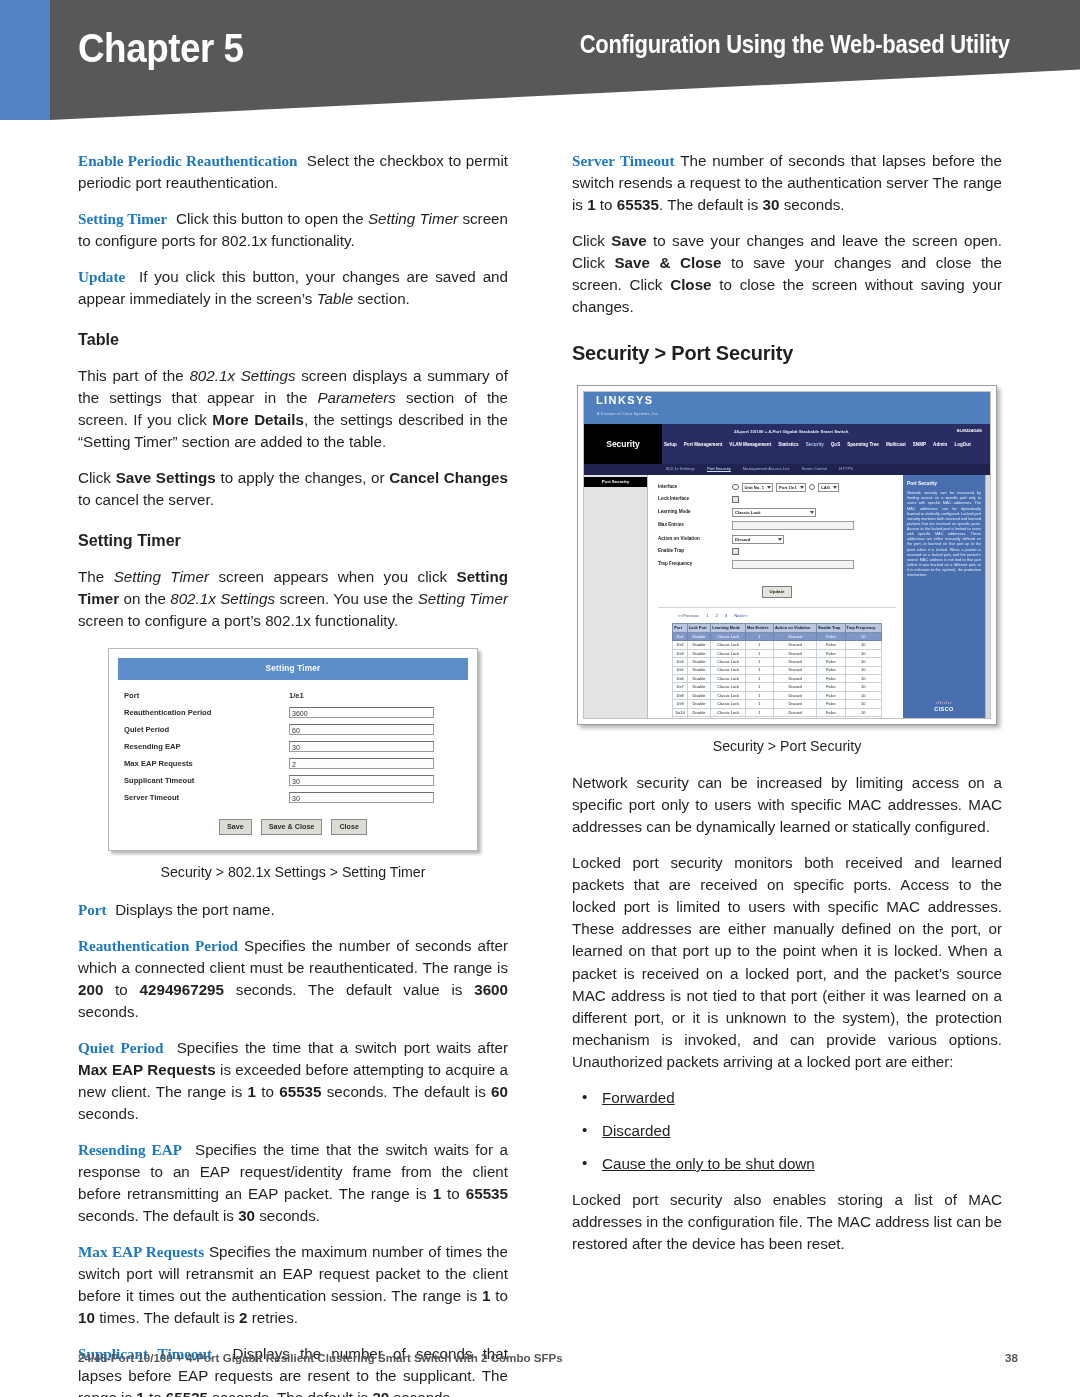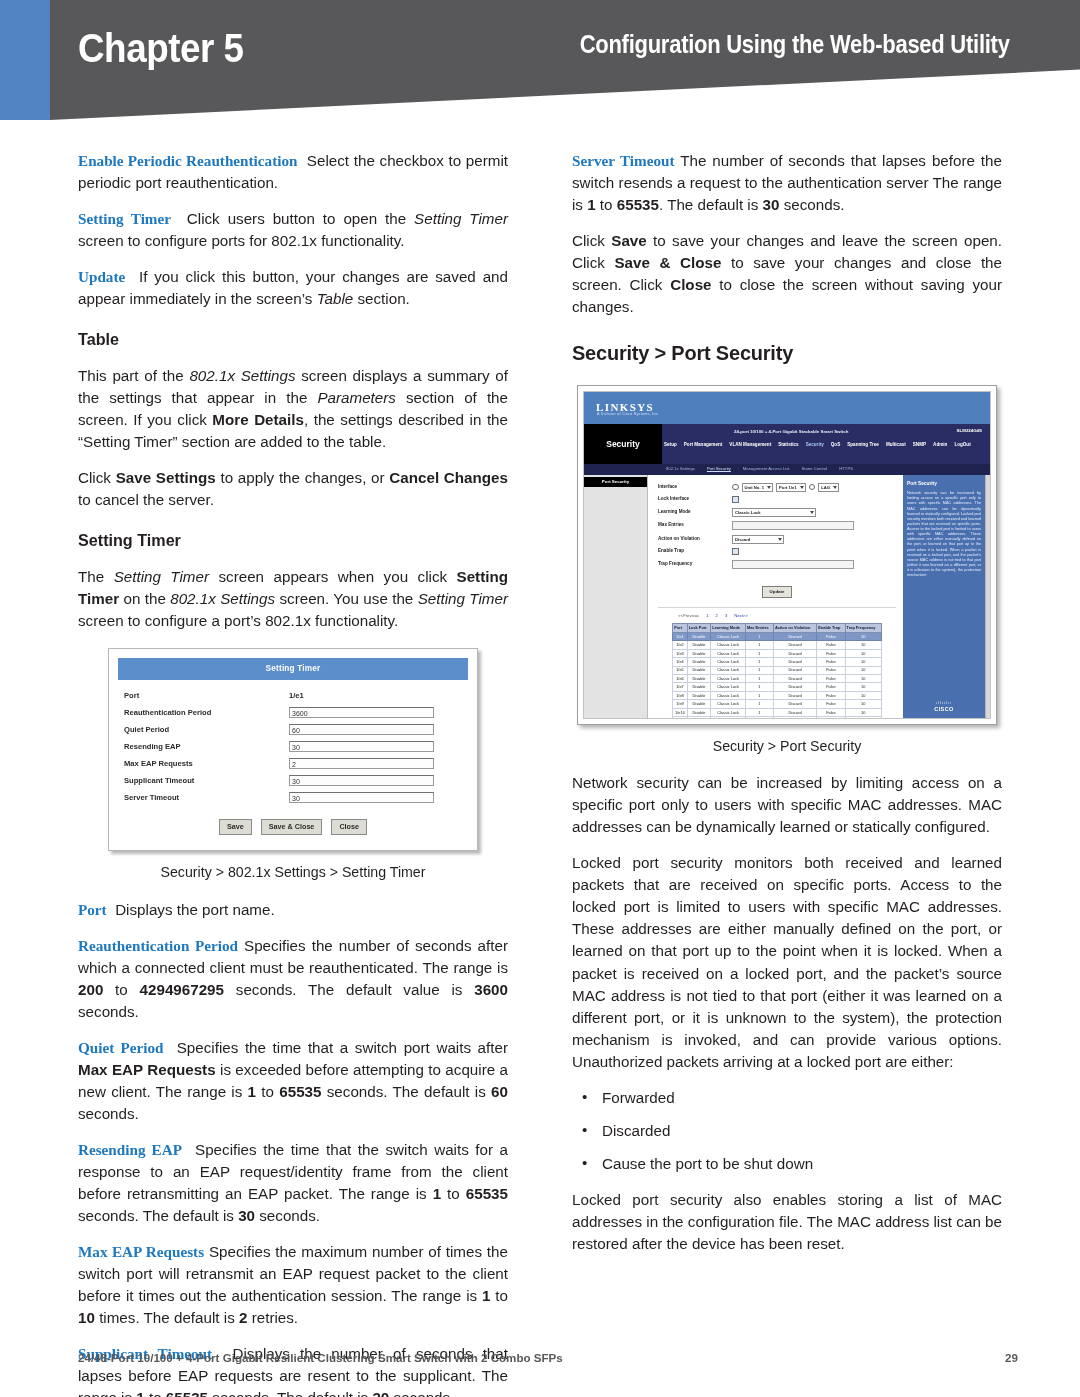--- a/index.html
+++ b/index.html
@@ -105,20 +105,21 @@
     margin: 18px 0 12px 0;
     font-family: "Liberation Sans Narrow", "Liberation Sans", sans-serif;
     transform: scaleX(0.95);
     transform-origin: left center;
   }
 
   ul.bullets {
     margin: 0 0 14px 0;
     padding: 0 0 0 30px;
     list-style: none;
+    text-decoration: underline;
   }
   ul.bullets li {
     position: relative;
     margin-bottom: 11px;
     font-size: 15.2px;
   }
   ul.bullets li:before {
     content: "\2022";
     position: absolute;
     left: -20px;
@@ -218,26 +219,25 @@
     background: #ffffff;
     overflow: hidden;
   }
   .ps-logobar {
     background: #4f7fbd;
     height: 32px;
     position: relative;
   }
   .ps-logo {
     position: absolute;
-    left: 12px; top: 8px;
+    left: 12px; top: 1px;
     color: #ffffff;
     font-size: 11px;
     font-weight: bold;
     letter-spacing: 1.4px;
-    font-family: Liberation Serif, serif;
   }
   .ps-logo-sub {
     position: absolute;
     left: 13px; top: 20px;
     color: #cfe0f3;
     font-size: 3.6px;
     letter-spacing: 0.3px;
   }
   .ps-navbar {
     background: #2a2d63;
@@ -478,21 +478,21 @@
 
 <div class="col col-left">
 
   <p class="para">
     <span class="term">Enable Periodic Reauthentication</span>&nbsp;
     <span>Select the checkbox to permit periodic port reauthentication.</span>
   </p>
 
   <p class="para">
     <span class="term">Setting Timer</span>&nbsp;
-    <span>Click users button to open the </span><span class="ital">Setting Timer</span><span> screen to configure ports for 802.1x functionality.</span>
+    <span>Click this button to open the </span><span class="ital">Setting Timer</span><span> screen to configure ports for 802.1x functionality.</span>
   </p>
 
   <p class="para">
     <span class="term">Update</span>&nbsp;
     <span>If you click this button, your changes are saved and appear immediately in the screen’s </span><span class="ital">Table</span><span> section.</span>
   </p>
 
   <h3 class="sub-head">Table</h3>
 
   <p class="para">
@@ -852,23 +852,23 @@
     <div class="fig-caption">Security &gt; Port Security</div>
   </div>
 
   <p class="para">Network security can be increased by limiting access on a specific port only to users with specific MAC addresses. MAC addresses can be dynamically learned or statically configured.</p>
 
   <p class="para">Locked port security monitors both received and learned packets that are received on specific ports. Access to the locked port is limited to users with specific MAC addresses. These addresses are either manually defined on the port, or learned on that port up to the point when it is locked. When a packet is received on a locked port, and the packet’s source MAC address is not tied to that port (either it was learned on a different port, or it is unknown to the system), the protection mechanism is invoked, and can provide various options. Unauthorized packets arriving at a locked port are either:</p>
 
   <ul class="bullets">
     <li>Forwarded</li>
     <li>Discarded</li>
-    <li>Cause the port to be shut down</li>
+    <li>Cause the only to be shut down</li>
   </ul>
 
   <p class="para last">Locked port security also enables storing a list of MAC addresses in the configuration file. The MAC address list can be restored after the device has been reset.</p>
 
 </div>
 
 <div class="footer">
   <span>24/48-Port 10/100 + 4-Port Gigabit Resilient Clustering Smart Switch with 2 Combo SFPs</span>
-  <span>29</span>
+  <span>38</span>
 </div>
 
 </body></html>

